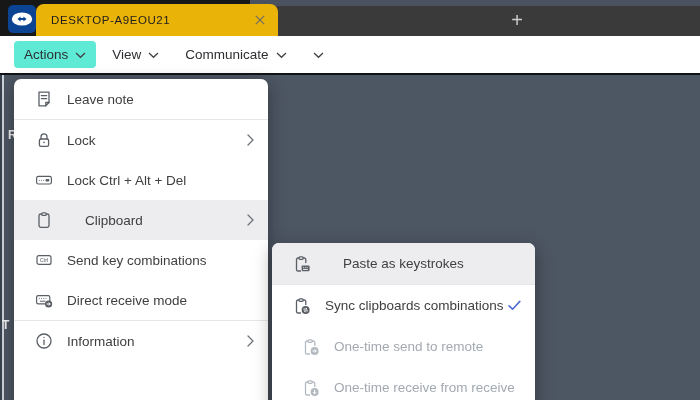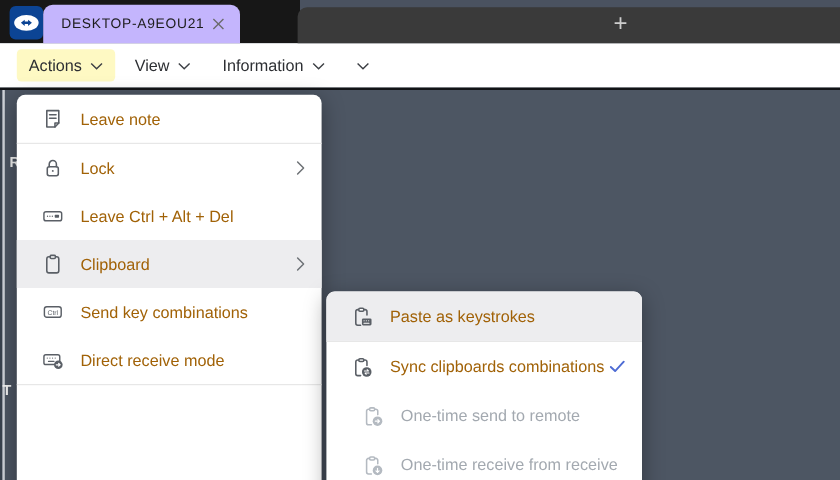--- a/index.html
+++ b/index.html
@@ -7,49 +7,49 @@
     font-family:"Liberation Sans",sans-serif;background:#4d5663;}
   
   .topbar-black{position:absolute;left:0;top:0;width:250px;height:36px;background:#171717;z-index:4;}
   .topbar-slate{position:absolute;left:250px;top:0;right:0;height:7px;background:#4a5260;z-index:4;}
   .plus-panel{position:absolute;left:248px;top:6px;right:0;height:30px;background:#3a3a3a;
     border-radius:8px 0 0 0;z-index:5;}
   .plus-glyph{position:absolute;left:256px;top:0;width:26px;height:30px;line-height:28px;
     text-align:center;font-size:20px;font-weight:300;color:#cdcdcd;cursor:pointer;}
   .logo-tile{position:absolute;left:8px;top:5px;width:28px;height:28px;border-radius:5px;
     background:#0c4494;z-index:6;}
-  .tab{position:absolute;left:36px;top:4px;width:164px;height:32px;background:#c4b5fd;
+  .tab{position:absolute;left:36px;top:4px;width:242px;height:32px;background:#eab308;
     border-radius:8px 8px 0 0;z-index:6;}
   .tab-title{position:absolute;left:15px;top:0;height:32px;line-height:33px;
     font-size:11.5px;letter-spacing:.6px;color:#1d1d1d;white-space:nowrap;}
   .tab-close{position:absolute;right:9px;top:7px;width:18px;height:18px;display:flex;
     align-items:center;justify-content:center;cursor:pointer;color:#6a6a6a;}
   
   .menubar{position:absolute;left:0;top:36px;width:100%;height:37px;background:#ffffff;
     z-index:4;display:flex;align-items:center;padding-left:14px;box-sizing:border-box;}
   .menubar-border{position:absolute;left:0;top:73px;width:100%;height:2px;background:#111316;z-index:4;}
   .mb-item{display:flex;align-items:center;gap:7px;padding:6px 10px;margin-right:6px;
     border-radius:4px;font-size:13.5px;color:#2d2f33;cursor:pointer;white-space:nowrap;}
-  .mb-item.active{background:#fef9c3;}
+  .mb-item.active{background:#5eead4;}
   .mb-item svg{margin-top:2px;}
   
   .edge-dark{position:absolute;left:0;top:75px;width:2px;bottom:0;background:#39424e;z-index:1;}
   .edge-line{position:absolute;left:2px;top:75px;width:2px;bottom:0;background:#cfd3d9;z-index:1;}
   .bg-letter{position:absolute;color:#f2f2f2;font-size:12px;font-weight:700;z-index:1;}
   
   .panel{position:absolute;background:#ffffff;border-radius:7px;
     box-shadow:0 5px 18px rgba(0,0,0,.35);z-index:8;}
   #actions-panel{left:14px;top:79px;width:254px;height:340px;}
   #clipboard-panel{left:272px;top:243px;width:263px;height:175px;z-index:9;}
   .mrow{display:flex;align-items:center;height:40px;padding:0 14px 0 20px;cursor:pointer;}
-  .mrow.hl{background:#ededef;}
+  .mrow.hl{background:#ededef;gap:18px;}
   #actions-panel .mrow:first-child{border-radius:7px 7px 0 0;}
   #clipboard-panel .mrow:first-child{border-radius:7px 7px 0 0;}
   .mi{width:20px;height:20px;flex:0 0 20px;color:#5a5f66;display:flex;align-items:center;justify-content:center;}
-  .ml{margin-left:13px;font-size:13.5px;color:#a16207;white-space:nowrap;}
+  .ml{margin-left:13px;font-size:13.5px;color:#404040;white-space:nowrap;}
   .chev{margin-left:auto;color:#6f7377;display:flex;}
   .check{margin-left:auto;display:flex;}
   .msep{height:1px;background:#e7e7e7;}
   .mrow.dis{cursor:default;padding-left:29px;}
   .mrow.dis .ml{color:#a3a9b0;}
   .mrow.dis .mi{color:#b4bac1;}
   .srow{height:41px;}
   svg{display:block;}
 </style>
 </head>
@@ -92,21 +92,21 @@
           <polyline points="1,1 5.5,5.3 10,1"></polyline>
         </svg>
     </div>
     <div class="mb-item">
       <span>View</span>
       <svg width="11" height="7" viewBox="0 0 11 7" fill="none" stroke="#3c3f44" stroke-width="1.2">
           <polyline points="1,1 5.5,5.3 10,1"></polyline>
         </svg>
     </div>
     <div class="mb-item">
-      <span>Information</span>
+      <span>Communicate</span>
       <svg width="11" height="7" viewBox="0 0 11 7" fill="none" stroke="#3c3f44" stroke-width="1.2">
           <polyline points="1,1 5.5,5.3 10,1"></polyline>
         </svg>
     </div>
     <div class="mb-item">
       <svg width="11" height="7" viewBox="0 0 11 7" fill="none" stroke="#3c3f44" stroke-width="1.2">
           <polyline points="1,1 5.5,5.3 10,1"></polyline>
         </svg>
     </div>
   </div>
@@ -148,21 +148,21 @@
     <div class="mrow">
       <span class="mi">
         <svg width="20" height="20" viewBox="0 0 20 20" fill="none" stroke="currentColor" stroke-width="1.2" stroke-linecap="round" stroke-linejoin="round">
           <rect x="2.6" y="6.4" width="14.8" height="7.6" rx="1.8"></rect>
           <circle cx="5.6" cy="10.2" r="0.55" fill="currentColor" stroke="none"></circle>
           <circle cx="7.6" cy="10.2" r="0.55" fill="currentColor" stroke="none"></circle>
           <circle cx="9.6" cy="10.2" r="0.55" fill="currentColor" stroke="none"></circle>
           <rect x="11.6" y="9" width="3.6" height="2.4" rx="0.5" fill="currentColor" stroke="none"></rect>
         </svg>
       </span>
-      <span class="ml">Leave Ctrl + Alt + Del</span>
+      <span class="ml">Lock Ctrl + Alt + Del</span>
     </div>
 
     <div class="mrow hl">
       <span class="mi">
         <svg width="20" height="20" viewBox="0 0 20 20" fill="none" stroke="currentColor" stroke-width="1.3" stroke-linecap="round" stroke-linejoin="round">
           <rect x="5" y="4" width="10" height="13.4" rx="1.8"></rect>
           <rect x="7.8" y="2.8" width="4.4" height="2.6" rx="1" fill="#fff"></rect>
         </svg>
       </span>
       <span class="ml">Clipboard</span>
@@ -194,20 +194,35 @@
           <line x1="6.4" y1="11.2" x2="11" y2="11.2" stroke-width="1"></line>
           <circle cx="14.6" cy="14" r="3.6" fill="currentColor" stroke="none"></circle>
           <path d="M12.9 14 H16 M14.9 12.9 L16.1 14 L14.9 15.1" stroke="#fff" stroke-width="1"></path>
         </svg>
       </span>
       <span class="ml">Direct receive mode</span>
     </div>
 
     <div class="msep"></div>
 
+    <div class="mrow">
+      <span class="mi">
+        <svg width="20" height="20" viewBox="0 0 20 20" fill="none" stroke="currentColor" stroke-width="1.3" stroke-linecap="round">
+          <circle cx="10" cy="10" r="7"></circle>
+          <line x1="10" y1="9.2" x2="10" y2="13.6"></line>
+          <circle cx="10" cy="6.4" r="0.7" fill="currentColor" stroke="none"></circle>
+        </svg>
+      </span>
+      <span class="ml">Information</span>
+      <span class="chev">
+        <svg width="7" height="12" viewBox="0 0 7 12" fill="none" stroke="currentColor" stroke-width="1.3" stroke-linecap="round" stroke-linejoin="round">
+            <polyline points="1,1 6,6 1,11"></polyline>
+          </svg>
+      </span>
+    </div>
   </div>
 
   <div class="panel" id="clipboard-panel">
 
     <div class="mrow srow hl">
       <span class="mi">
         <svg width="20" height="20" viewBox="0 0 20 20" fill="none" stroke="currentColor" stroke-width="1.3" stroke-linecap="round" stroke-linejoin="round">
           <path d="M13.8 8.5 V5.6 A1.6 1.6 0 0 0 12.2 4 H6.1 A1.6 1.6 0 0 0 4.5 5.6 V15.4 A1.6 1.6 0 0 0 6.1 17 H8.5"></path>
           <rect x="7" y="2.9" width="4.2" height="2.4" rx="1" fill="#fff"></rect>
           <rect x="9.6" y="11.4" width="8" height="5.8" rx="1.1" fill="currentColor" stroke="none"></rect>

